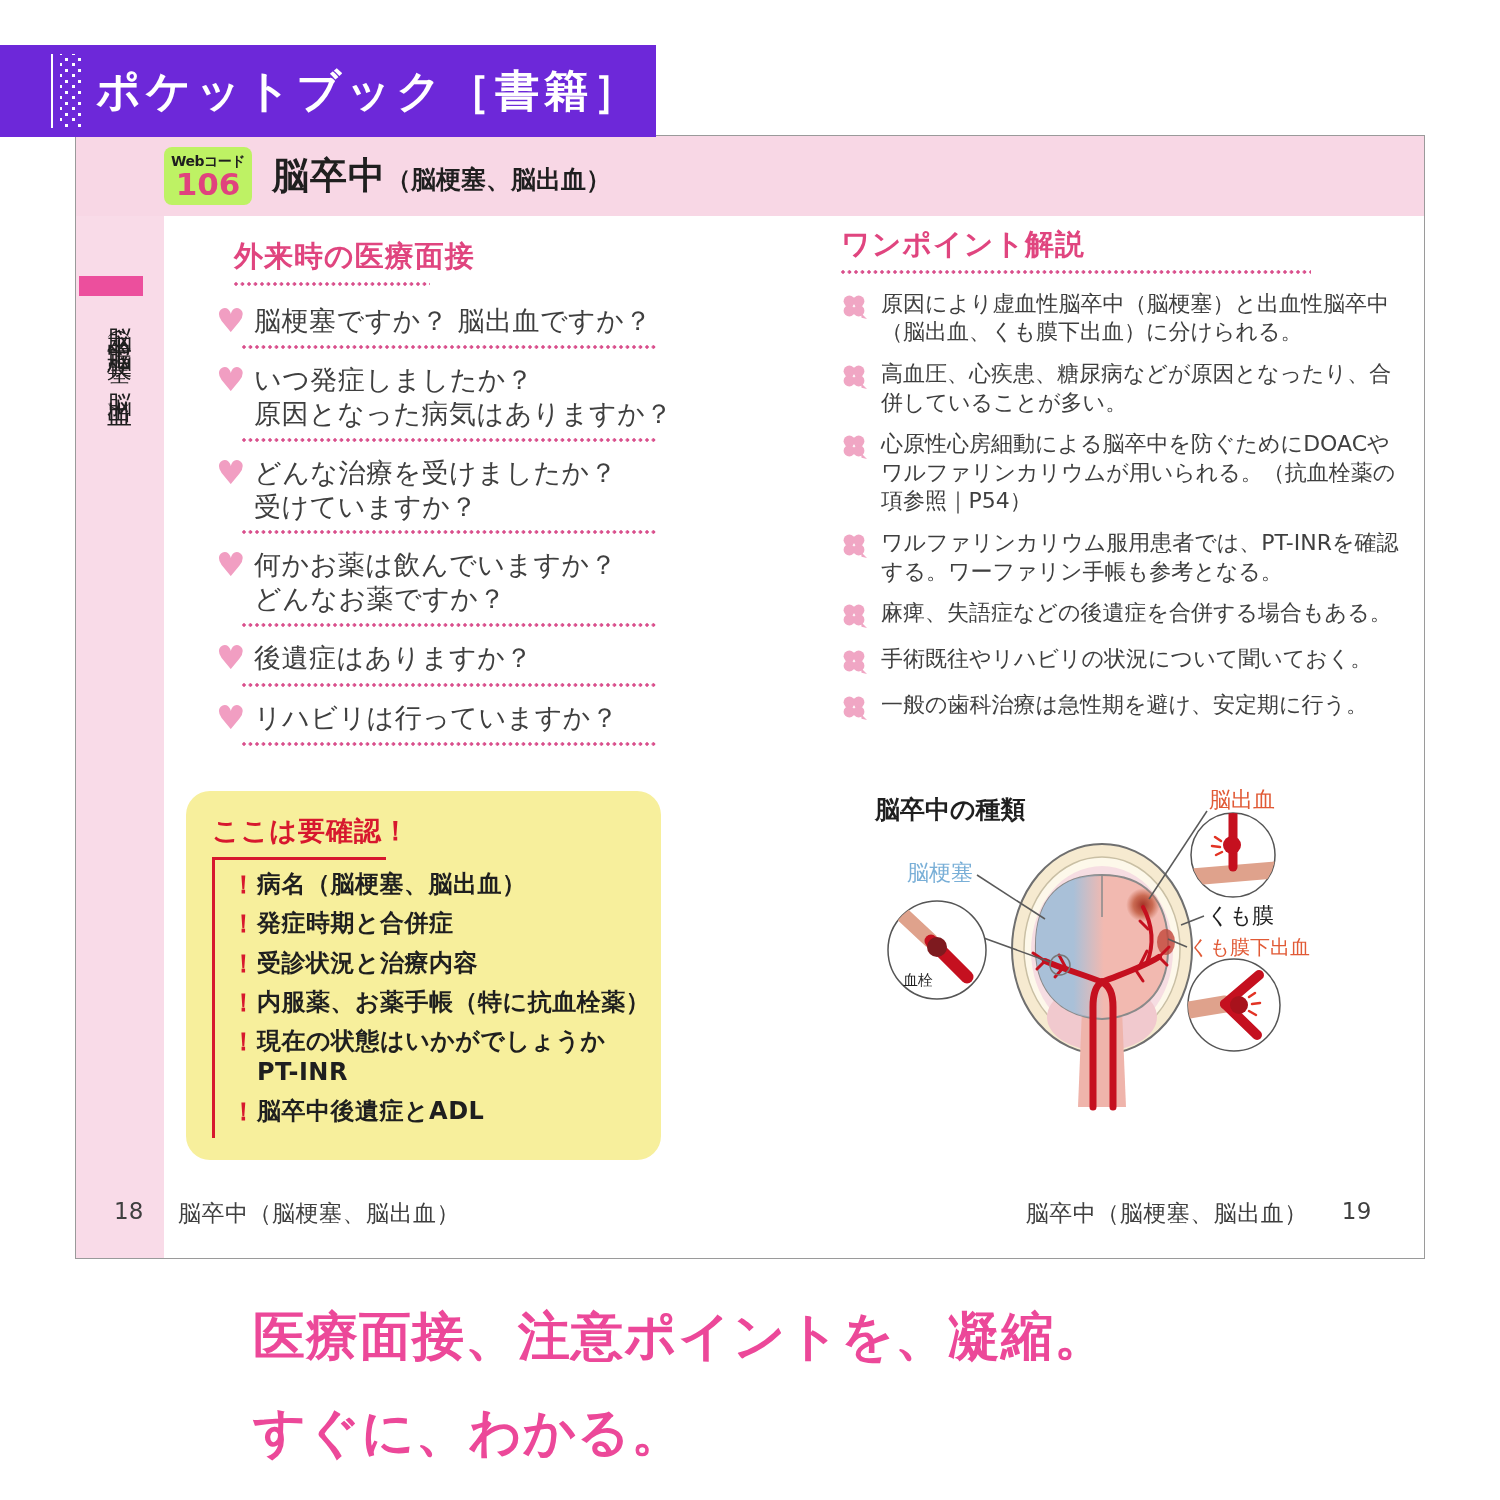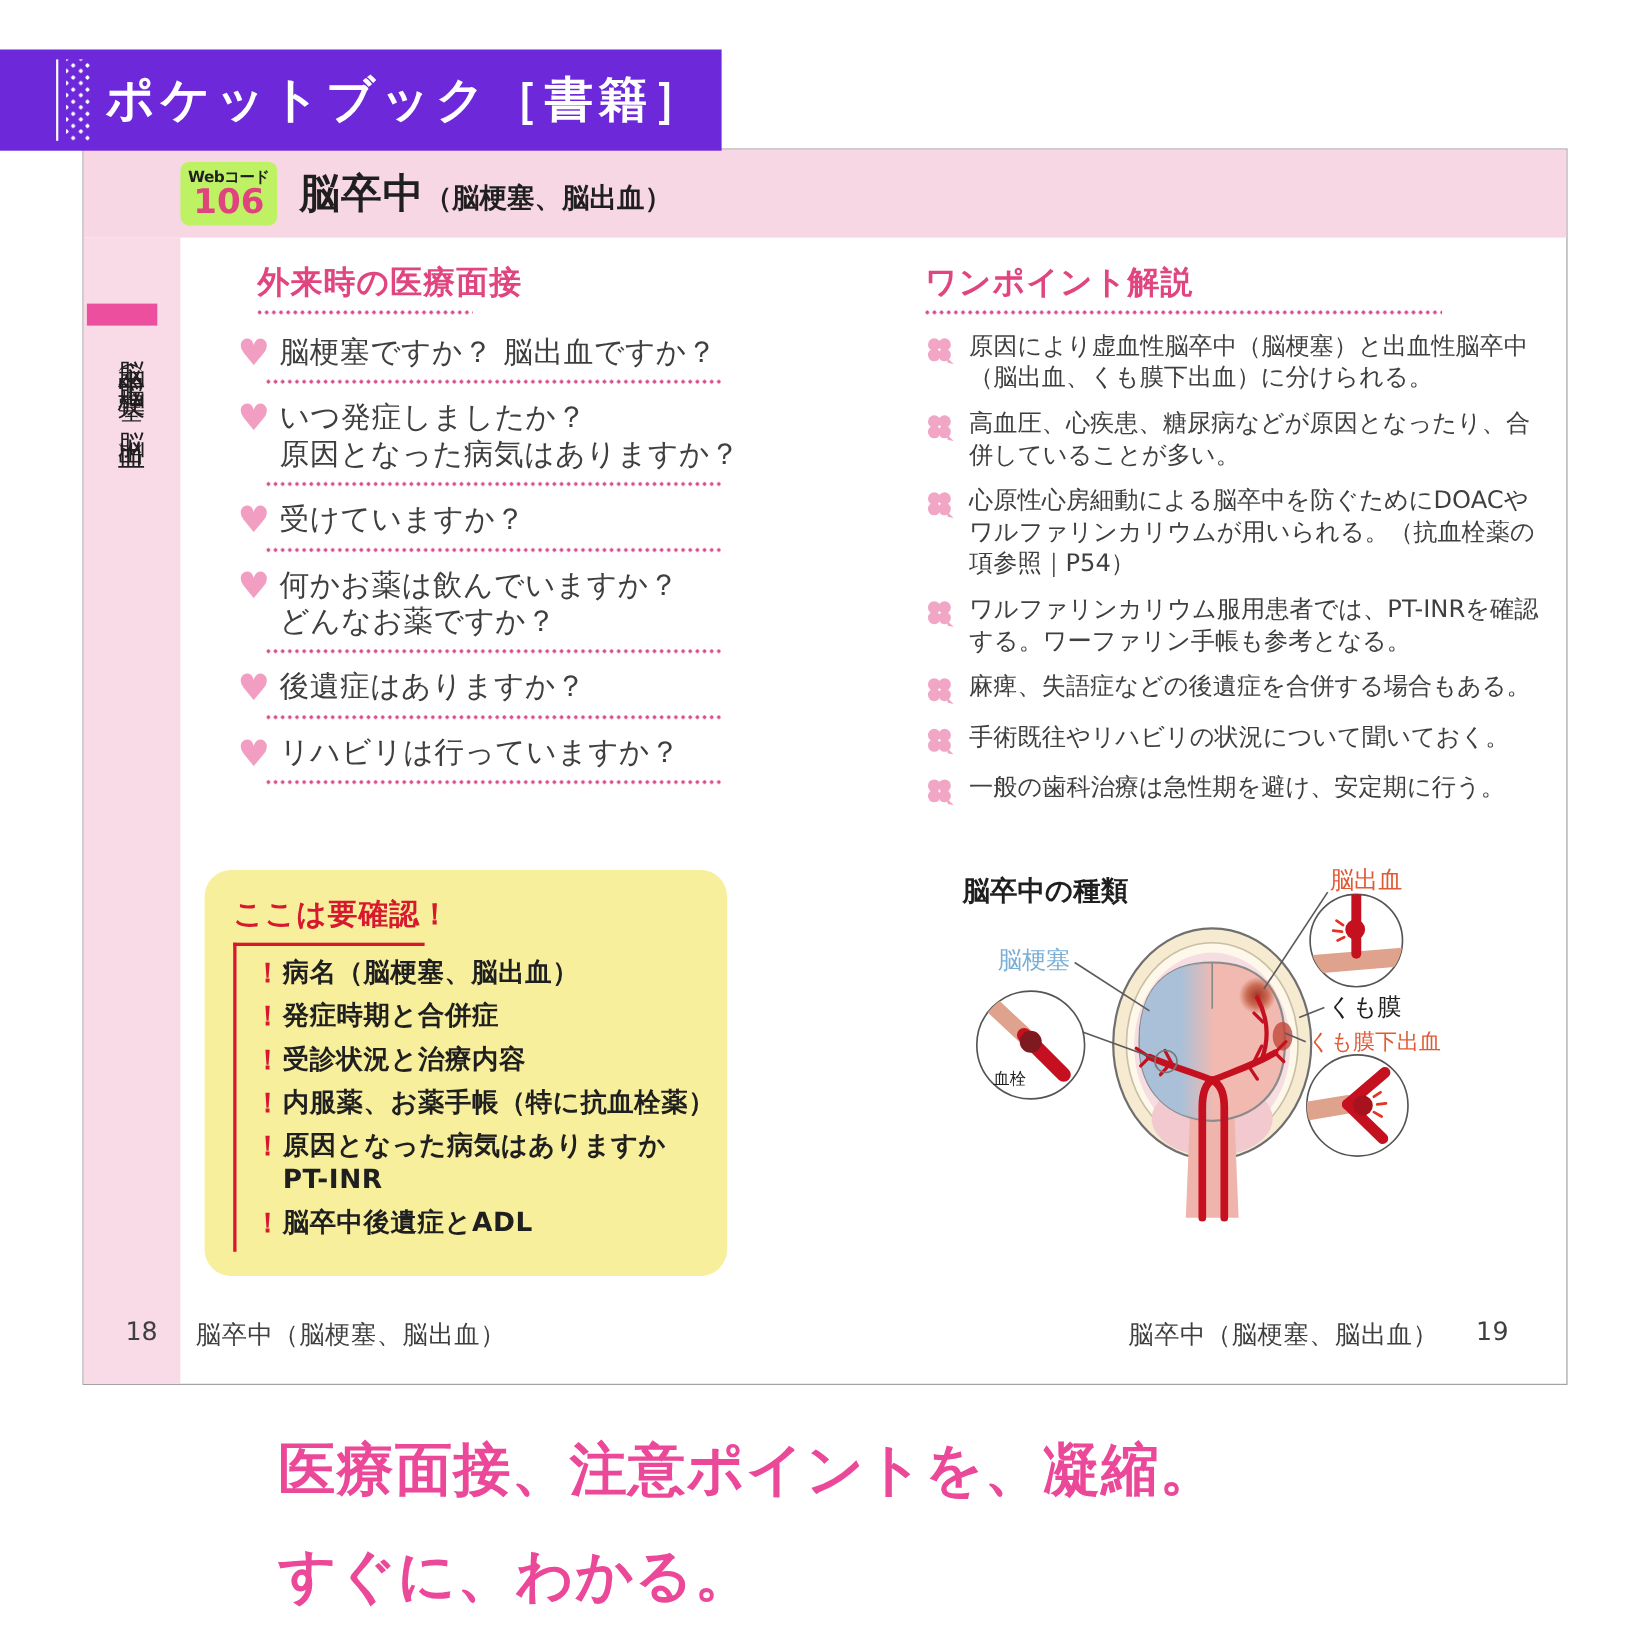--- a/index.html
+++ b/index.html
@@ -49,21 +49,21 @@
   
   .check-box{position:absolute;left:110px;top:655px;width:475px;background:#f7ef9c;border-radius:24px;
     padding:22px 0 22px 26px;box-sizing:border-box;}
   .check-heading{font-size:27px;font-weight:bold;color:#d7182e;letter-spacing:1px;}
   .check-list{position:relative;border-left:3px solid #d7182e;margin-top:8px;padding:12px 0 2px 16px;}
   .check-list::before{content:"";position:absolute;left:-3px;top:0;width:174px;height:3px;background:#d7182e;}
   .check-item{display:flex;align-items:flex-start;margin-bottom:8px;}
   .check-ex{width:26px;flex:none;color:#d7182e;font-weight:bold;font-size:25px;line-height:1.25;}
   .check-text{font-size:24px;font-weight:bold;color:#1f1f1f;line-height:1.3;letter-spacing:0.5px;}
   
-  .col-right{position:absolute;left:765px;top:103px;width:565px;}
+  .col-right{position:absolute;left:765px;top:91px;width:565px;}
   .col-right .dotline.head{width:470px;}
   .op-list{margin-top:16px;}
   .op-item{display:flex;align-items:flex-start;margin-bottom:13px;}
   .op-flower{width:40px;flex:none;padding-top:3px;}
   .op-text{font-size:22px;color:#3f3f3f;line-height:1.3;width:522px;letter-spacing:0;}
   
   .diagram{position:absolute;left:741px;top:641px;width:585px;height:340px;}
   
   .footer-pagenum-left{position:absolute;left:38px;top:1062px;font-size:23px;color:#3f3f3f;}
   .footer-title-left{position:absolute;left:102px;top:1062px;font-size:23px;color:#3f3f3f;letter-spacing:0.5px;}
@@ -123,20 +123,21 @@
               <div>原因となった病気はありますか？</div>
             </div>
           </div>
           <div class="dotline q-dots"></div>
         </div>
 
         <div class="q-block">
           <div class="q-row">
             <span class="q-heart">♥</span>
             <div class="q-text">
+              <div>どんな治療を受けましたか？</div>
               <div>受けていますか？</div>
             </div>
           </div>
           <div class="dotline q-dots"></div>
         </div>
 
         <div class="q-block">
           <div class="q-row">
             <span class="q-heart">♥</span>
             <div class="q-text">
@@ -198,21 +199,21 @@
         <div class="check-item">
           <span class="check-ex">！</span>
           <div class="check-text">
             <div>内服薬、お薬手帳（特に抗血栓薬）</div>
           </div>
         </div>
 
         <div class="check-item">
           <span class="check-ex">！</span>
           <div class="check-text">
-            <div>原因となった病気はありますか</div>
+            <div>現在の状態はいかがでしょうか</div>
             <div>PT-INR</div>
           </div>
         </div>
 
         <div class="check-item">
           <span class="check-ex">！</span>
           <div class="check-text">
             <div>脳卒中後遺症とADL</div>
           </div>
         </div>

